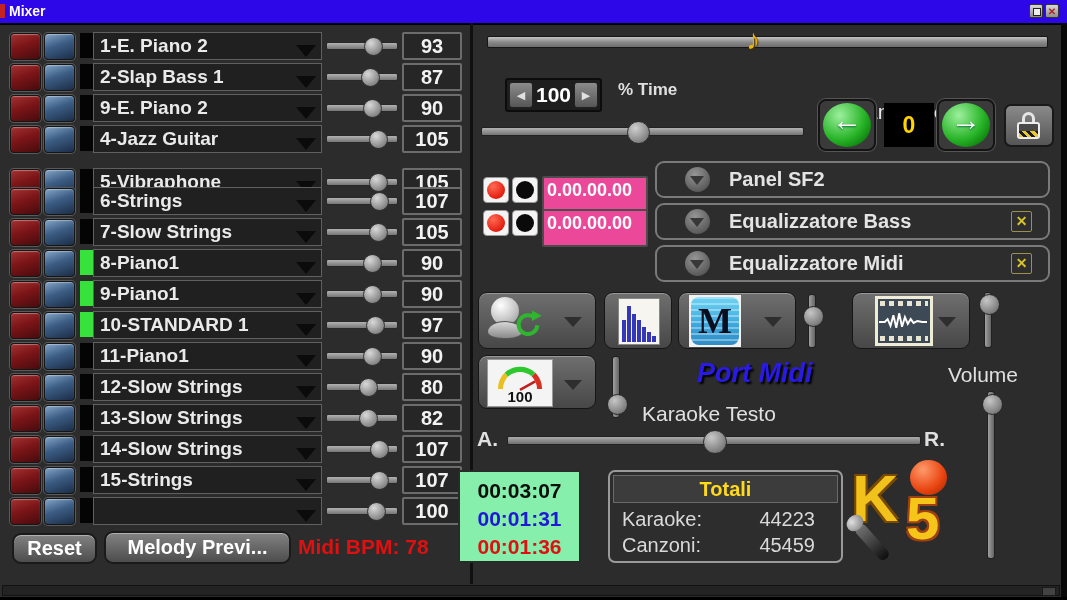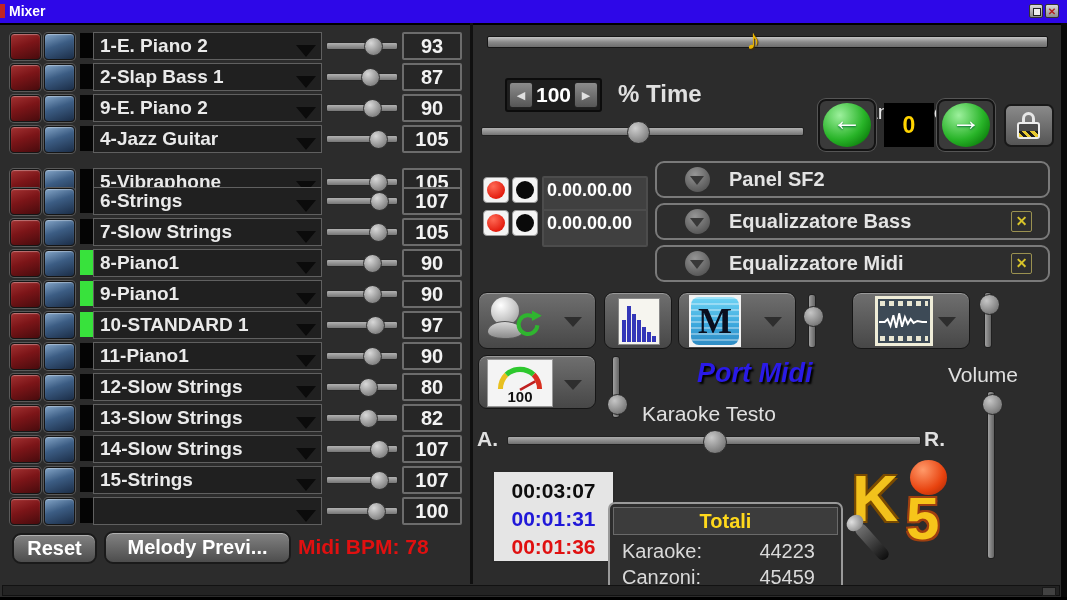--- a/index.html
+++ b/index.html
@@ -40,21 +40,21 @@
   #melody-button{left:104px;top:531px;width:187px;height:33px;font-size:20px;line-height:28px;white-space:nowrap;overflow:hidden;}
   #bpm{position:absolute;left:298px;top:535px;color:var(--bpm-red,#e01010);font-size:21px;font-weight:bold;}
   
   #top-slider{position:absolute;left:487px;top:36px;width:561px;height:12px;background:linear-gradient(#c4c4c4,#8a8a8a 50%,#6d6d6d);border:1px solid #161616;border-radius:2px;box-sizing:border-box;}
   #note-thumb{position:absolute;left:258px;top:-13px;font-size:28px;color:#eab600;text-shadow:1px 1px 1px #4a3000;}
   #time-spinner{position:absolute;left:505px;top:78px;width:97px;height:34px;background:#1e1e1e;border:2px solid #0c0c0c;border-radius:3px;box-sizing:border-box;}
   .spbtn{position:absolute;top:2px;width:24px;height:26px;background:linear-gradient(#8c8c8c,#565656);border:1px solid #222;border-radius:3px;
          color:#e0e0e0;font-size:11px;line-height:25px;text-align:center;box-sizing:border-box;}
   .spbtn.l{left:2px;} .spbtn.r{right:2px;}
   #time-value{position:absolute;left:26px;right:26px;top:3px;text-align:center;color:#fff;font-size:21px;font-weight:bold;}
-  #pct-label{position:absolute;left:618px;top:80px;font-size:24px;font-weight:bold;color:#e0e0e0;}
+  #pct-label{position:absolute;left:618px;top:80px;font-size:17px;font-weight:bold;color:#e0e0e0;}
   #transpose-label{position:absolute;left:847px;top:69px;font-size:21px;color:#e8e8e8;margin-top:31px;}
   .gbtn{position:absolute;width:58px;height:52px;background:#3a3a3a;border:2px solid #141414;border-radius:8px;box-sizing:border-box;box-shadow:0 0 0 1px #555;}
   .gsphere{position:absolute;left:3px;top:2px;width:48px;height:44px;border-radius:50%;
            background:radial-gradient(circle at 35% 28%,#9df09d,#28b428 55%,#0a7a0a 85%,#065806);}
   .garrow{position:absolute;left:0;top:2px;width:100%;text-align:center;color:#fff;font-size:30px;font-weight:bold;text-shadow:0 1px 2px #063;}
   #tr-left{left:818px;top:99px;} #tr-right{left:937px;top:99px;}
   #tr-value{position:absolute;left:884px;top:103px;width:50px;height:44px;background:#000;color:#ffd400;
             font-size:23px;font-weight:bold;text-align:center;line-height:44px;}
   #lock-button{position:absolute;left:1004px;top:104px;width:50px;height:43px;background:linear-gradient(#8a8a8a,#555);border:2px solid #191919;border-radius:7px;box-sizing:border-box;}
   .shackle{position:absolute;left:16px;top:6px;width:13px;height:11px;border:3px solid #e6e6e6;border-bottom:none;border-radius:8px 8px 0 0;box-sizing:border-box;}
@@ -65,21 +65,21 @@
   #slider2 .trk{position:absolute;left:0;top:8px;width:100%;height:9px;background:linear-gradient(#b2b2b2,#747474);border:1px solid #222;border-radius:2px;box-sizing:border-box;}
   #slider2 .knb{position:absolute;left:146px;top:2px;width:21px;height:21px;border-radius:50%;border:1px solid #2e2e2e;
                 background:radial-gradient(circle at 35% 30%,#cfcfcf,#8a8a8a 65%,#626262);}
   
   .recrow{position:absolute;left:483px;width:170px;height:28px;}
   .recbtn{position:absolute;top:0;width:26px;height:26px;background:#f4f4f4;border-radius:4px;border:1px solid #999;box-sizing:border-box;}
   .recbtn i{position:absolute;left:3px;top:3px;width:18px;height:18px;border-radius:50%;display:block;}
   .recbtn.rec i{background:radial-gradient(circle at 35% 30%,#ff6a55,#e41e10 70%);}
   .recbtn.stop i{background:#0a0a0a;}
   .recbtn.rec{left:0;} .recbtn.stop{left:29px;}
-  .recdisp{position:absolute;left:59px;top:-1px;width:106px;height:38px;background:#404040;border:2px solid #4c4c4c;border-radius:2px;box-sizing:border-box;
+  .recdisp{position:absolute;left:59px;top:-1px;width:106px;height:38px;background:#ec4899;border:2px solid #4c4c4c;border-radius:2px;box-sizing:border-box;
            color:#fff;font-size:18px;font-weight:bold;line-height:24px;padding-left:3px;white-space:nowrap;overflow:hidden;}
   
   .panel{position:absolute;left:655px;width:395px;height:37px;border:2px solid #7a7a7a;border-radius:9px;background:#2d2d2d;box-sizing:border-box;}
   .pcircle{position:absolute;left:28px;top:4px;width:25px;height:25px;border-radius:50%;
            background:radial-gradient(circle at 40% 30%,#969696,#595959 75%);}
   .ptri{position:absolute;left:5px;top:9px;width:0;height:0;border-left:7px solid transparent;border-right:7px solid transparent;border-top:9px solid #383838;}
   .plabel{position:absolute;left:72px;top:5px;font-size:20px;font-weight:bold;color:#e4e4e4;white-space:nowrap;}
   .pclose{position:absolute;right:16px;top:6px;width:21px;height:21px;border:1px solid #9a9150;background:#2e2e2e;border-radius:2px;
           color:#d8c42a;font-size:14px;font-weight:bold;text-align:center;line-height:19px;box-sizing:border-box;}
   
@@ -125,24 +125,24 @@
   #port-midi{position:absolute;left:697px;top:358px;font-size:27px;font-weight:bold;font-style:italic;color:var(--port-midi-blue,#2a1ae8);text-shadow:2px 2px 2px #000;}
   #volume-label{position:absolute;left:948px;top:363px;font-size:21px;color:#e0e0e0;}
   #karaoke-label{position:absolute;left:642px;top:402px;font-size:21px;color:#e0e0e0;}
   #a-label{position:absolute;left:477px;top:427px;font-size:21px;font-weight:bold;color:#e0e0e0;}
   #r-label{position:absolute;left:924px;top:427px;font-size:21px;font-weight:bold;color:#e0e0e0;}
   #kar-slider{position:absolute;left:507px;top:430px;width:414px;height:24px;}
   #kar-slider .trk{position:absolute;left:0;top:6px;width:100%;height:9px;background:linear-gradient(#ababab,#707070);border:1px solid #222;border-radius:2px;box-sizing:border-box;}
   #kar-slider .knb{position:absolute;left:196px;top:0;width:22px;height:22px;border-radius:50%;border:1px solid #2e2e2e;
                    background:radial-gradient(circle at 35% 30%,#c8c8c8,#838383 65%,#5e5e5e);}
   
-  #clock-panel{position:absolute;left:492px;top:470px;width:123px;height:93px;background:#e5e5e5;border:2px solid #2a2a2a;box-sizing:border-box;text-align:center;padding-top:5px;}
+  #clock-panel{position:absolute;left:458px;top:470px;width:123px;height:93px;background:#86efac;border:2px solid #2a2a2a;box-sizing:border-box;text-align:center;padding-top:5px;}
   #clock-panel div{font-size:21px;font-weight:bold;line-height:28px;letter-spacing:0px;}
   .c-black{color:#0d0d0d;} .c-blue{color:var(--clock-blue,#2018d8);} .c-red{color:var(--clock-red,#e01010);}
-  #totali-panel{position:absolute;left:608px;top:470px;width:235px;height:93px;border:2px solid #9a9a9a;border-radius:7px;background:#2d2d2d;box-sizing:border-box;margin-top:32px;}
+  #totali-panel{position:absolute;left:608px;top:470px;width:235px;height:93px;border:2px solid #9a9a9a;border-radius:7px;background:#2d2d2d;box-sizing:border-box;}
   #totali-header{position:absolute;left:3px;top:3px;right:3px;height:28px;background:#3c3c3c;border:1px solid #6a6a6a;box-sizing:border-box;
                  text-align:center;font-size:20px;font-weight:bold;color:var(--totali-yellow,#ffd91c);line-height:26px;}
   .totrow{position:absolute;left:12px;right:26px;font-size:20px;color:#d9d9d9;display:flex;justify-content:space-between;}
   .totrow.r1{top:36px;} .totrow.r2{top:62px;}
   
   #k5{position:absolute;left:852px;top:462px;width:110px;height:106px;}
   .k-letter{position:absolute;left:0;top:0;font-size:64px;font-weight:bold;color:#f2c21c;
             text-shadow:2px 2px 0 #7a4a00,-2px 2px 0 #7a4a00,2px -2px 0 #7a4a00,-2px -2px 0 #7a4a00;}
   .ball{position:absolute;left:58px;top:-2px;width:37px;height:35px;border-radius:50%;
         background:radial-gradient(circle at 35% 28%,#ff9a6a,#e8430f 60%,#9c2404);}

